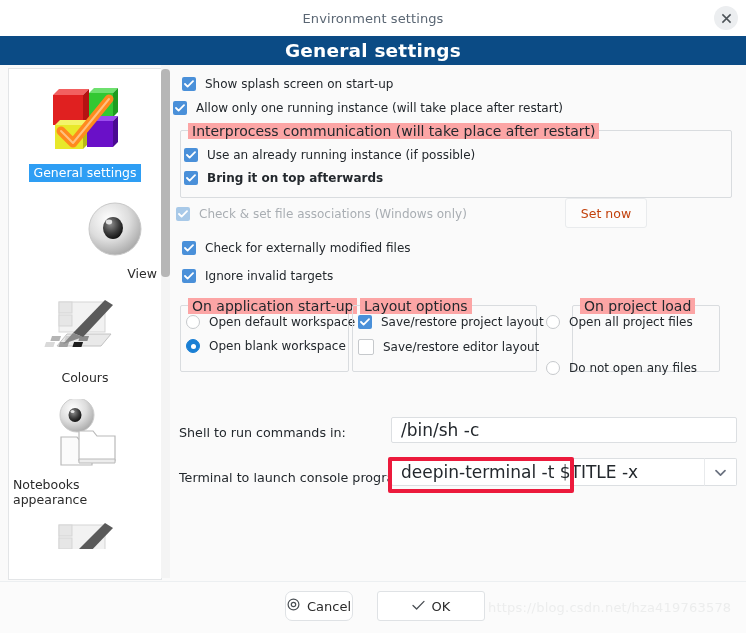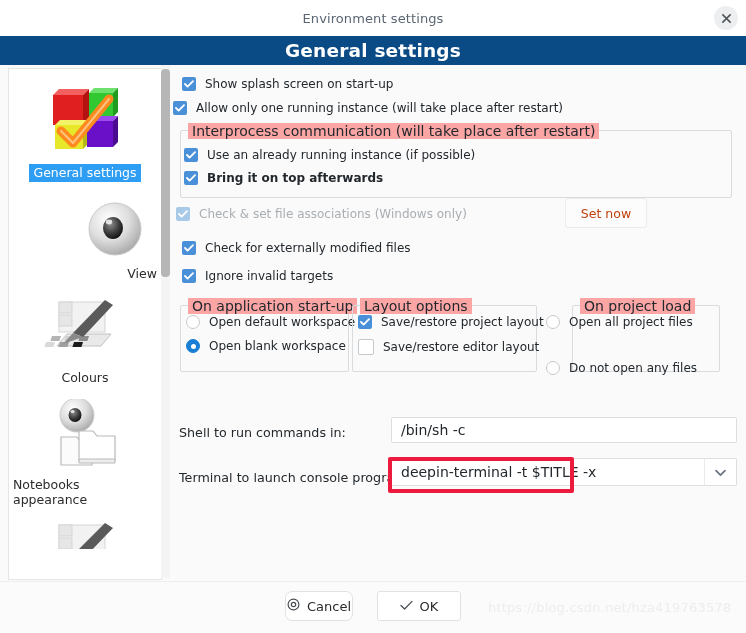--- a/index.html
+++ b/index.html
@@ -106,21 +106,21 @@
     position:absolute;border:1px solid #dfe2e5;border-radius:3px;background:#fdfdfd;
     display:flex;align-items:center;justify-content:center;
     font-size:12.5px;color:#33383d;cursor:pointer;box-sizing:border-box;
   }
   .btn.dis{color:#c2410c;background:#fcfcfc;border-color:#e9ebed;cursor:default;}
 
   
   .fld-label{position:absolute;font-size:12.7px;color:#23282d;white-space:nowrap;}
   .input{
     position:absolute;background:#ffffff;border:1px solid #dcdfe2;border-radius:2px;
-    display:flex;align-items:center;padding-left:9px;font-size:14px;color:#23282d;
+    display:flex;align-items:center;padding-left:9px;font-size:17px;color:#23282d;
     box-sizing:border-box;cursor:text;
   }
   .combo-arrow{
     position:absolute;background:#ffffff;border:1px solid #dcdfe2;border-left:1px solid #e8eaec;
     border-radius:0 2px 2px 0;display:flex;align-items:center;justify-content:center;
     box-sizing:border-box;cursor:pointer;
   }
   .redbox{
     position:absolute;border:4px solid #ec1a3c;border-radius:2px;box-sizing:border-box;
     pointer-events:none;
@@ -399,21 +399,21 @@
   <div class="footer">
     <div class="foot-btn" style="left:285px;width:68px;border-radius:7px;">
       <span>
         <svg width="13" height="13" viewBox="0 0 13 13">
           <circle cx="6.5" cy="6.5" r="5.4" stroke="#4a4f54" stroke-width="1.2" fill="none"></circle>
           <circle cx="6.5" cy="6.5" r="2.2" stroke="#4a4f54" stroke-width="1.2" fill="none"></circle>
         </svg>
       </span>
       <span>Cancel</span>
     </div>
-    <div class="foot-btn" style="left:377px;width:84px;">
+    <div class="foot-btn" style="left:377px;width:108px;">
       <span>
         <svg width="13" height="11" viewBox="0 0 13 11">
           <path d="M1 5.5 L4.6 9 L12 1.4" stroke="#4a4f54" stroke-width="1.3" fill="none" stroke-linecap="round" stroke-linejoin="round"></path>
         </svg>
       </span>
       <span>OK</span>
     </div>
   </div>
 
   <div class="watermark">https://blog.csdn.net/hza419763578</div>

